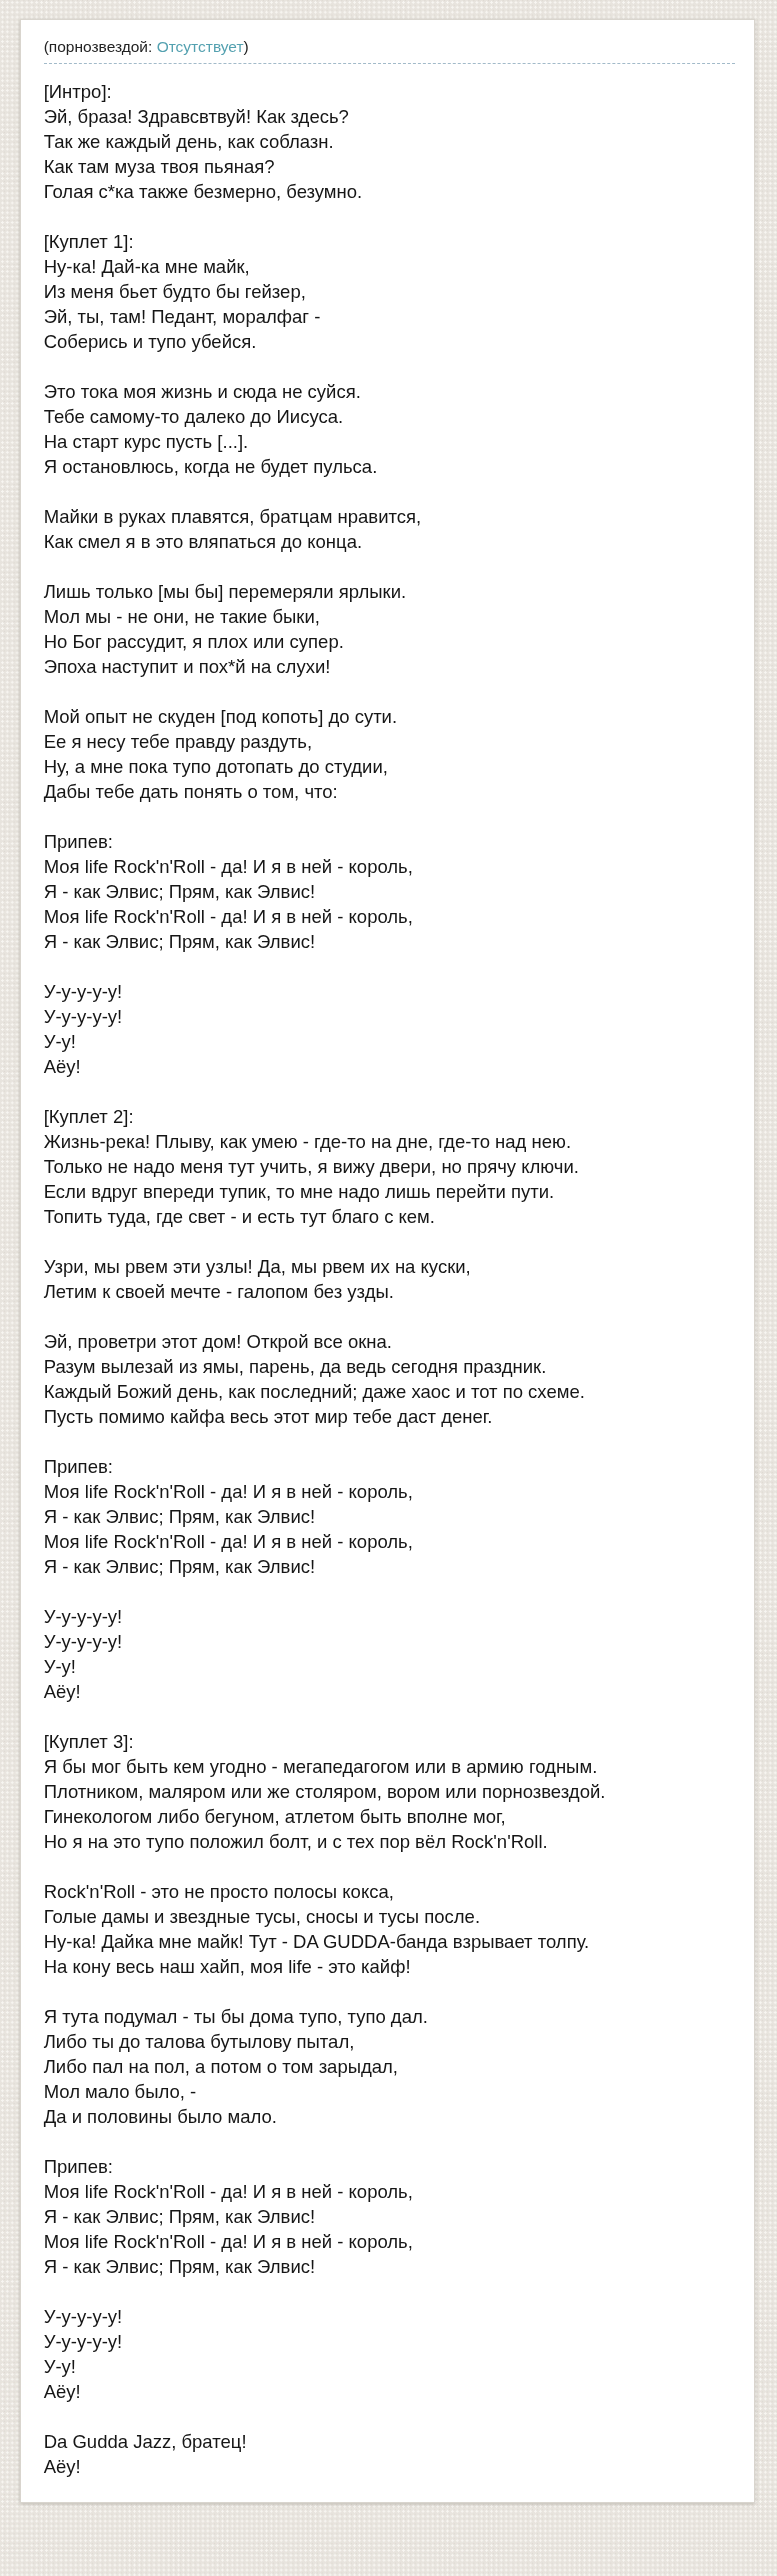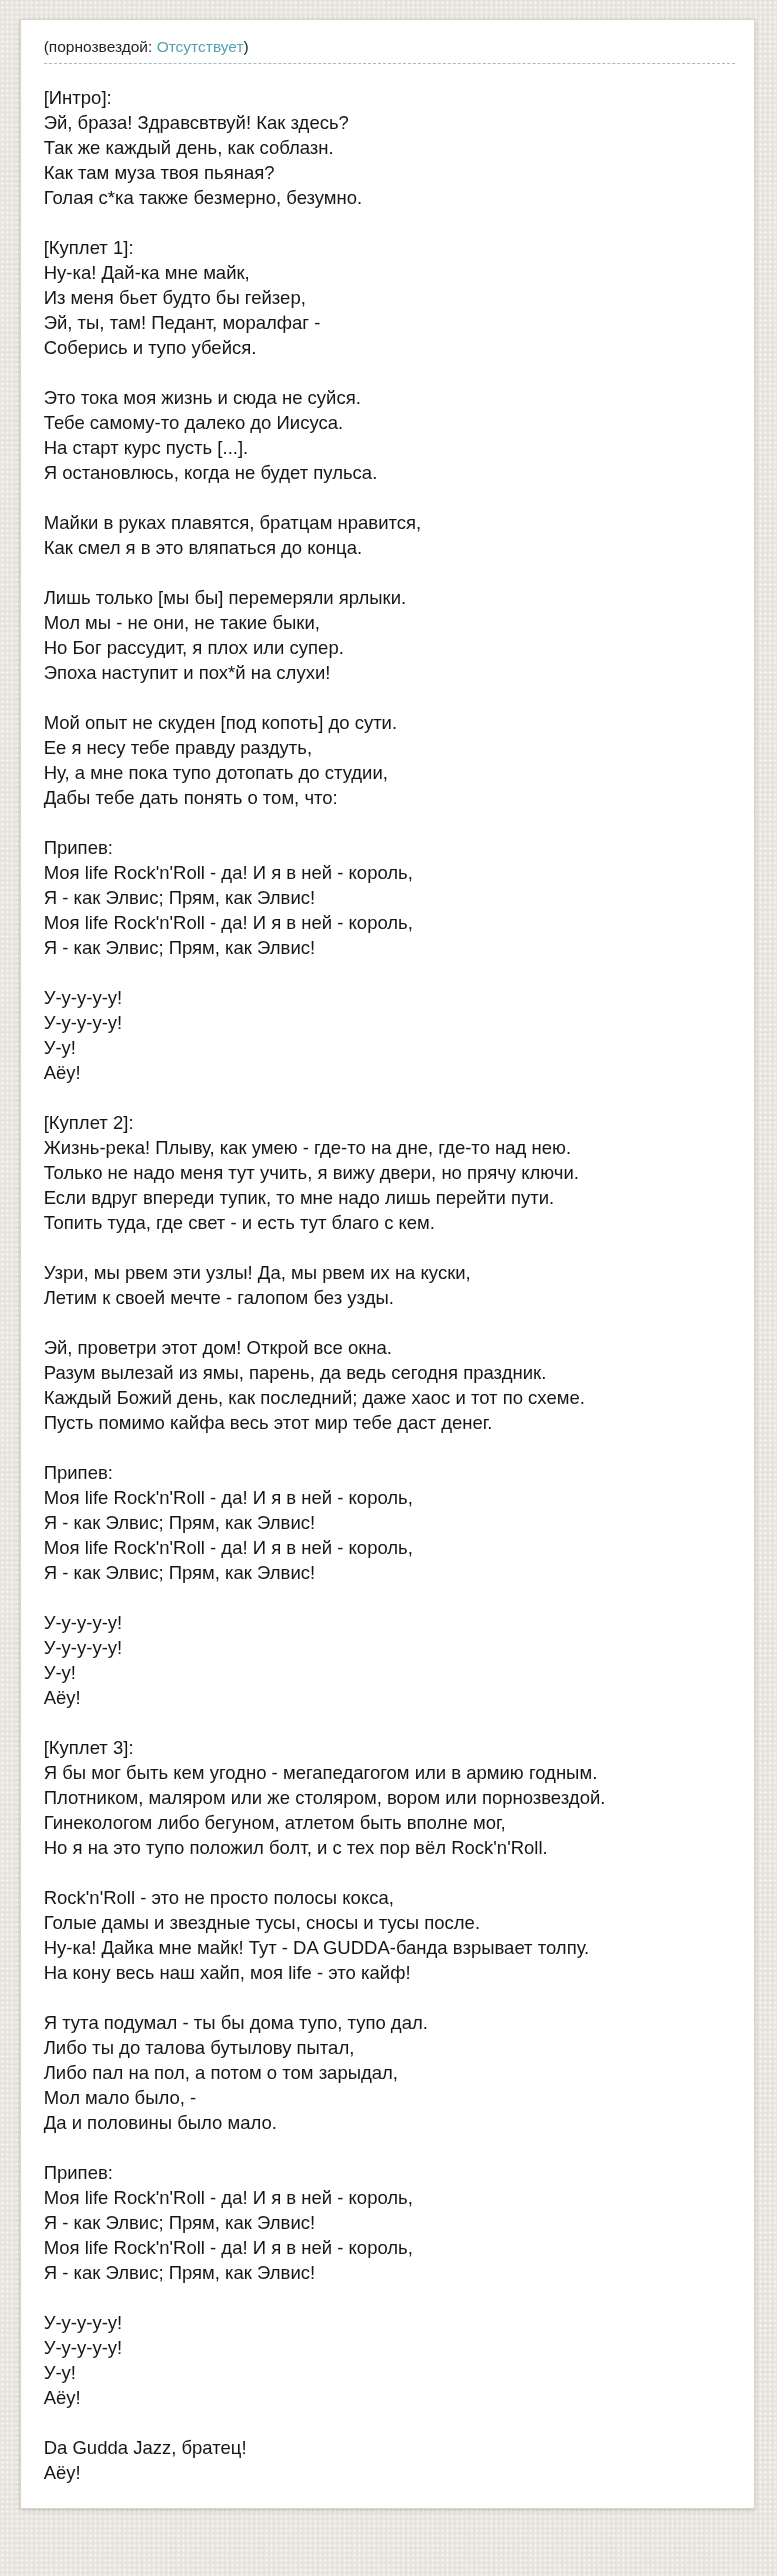--- a/index.html
+++ b/index.html
@@ -43,21 +43,21 @@
     line-height: 19.4px;
     padding-bottom: 6.8px;
     border-bottom: 1px dashed #a2bac9;
   }
   .artist-link {
     color: #54a1b0;
     text-decoration: none;
     cursor: pointer;
   }
   .lyrics {
-    margin-top: 21px;
+    margin-top: 15px;
     font-size: 18.5px;
     line-height: 25px;
     color: #161616;
     white-space: pre-line;
   }
 </style>
 </head>
 <body>
 
 <div class="card">

